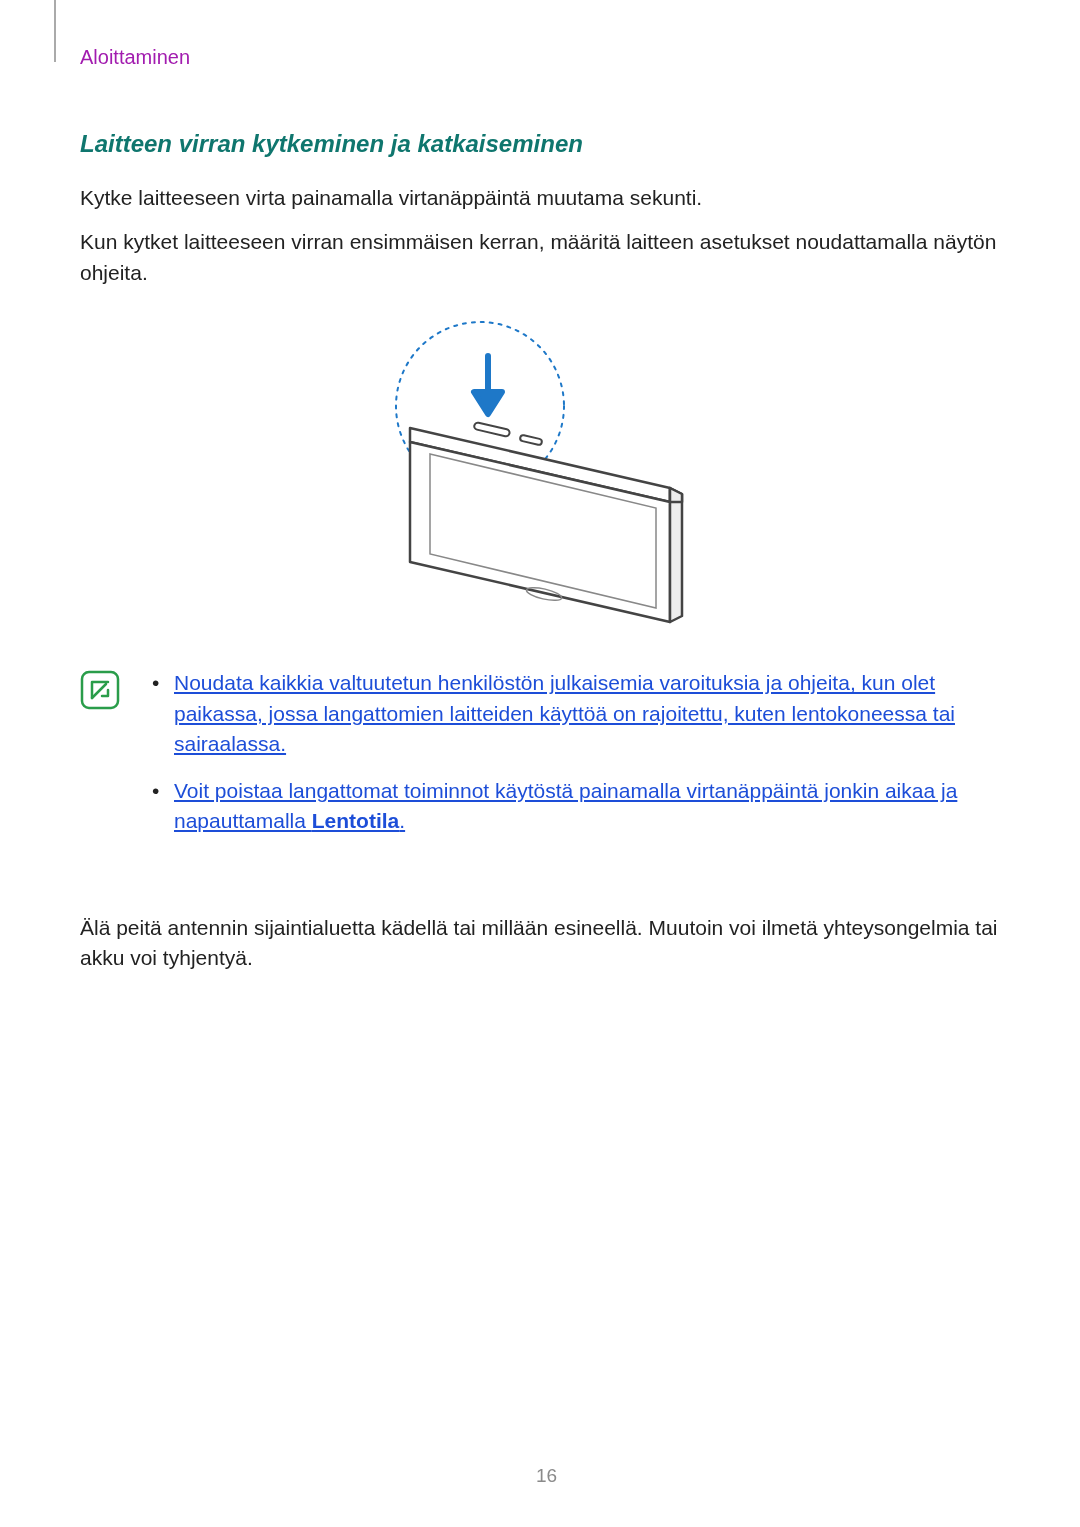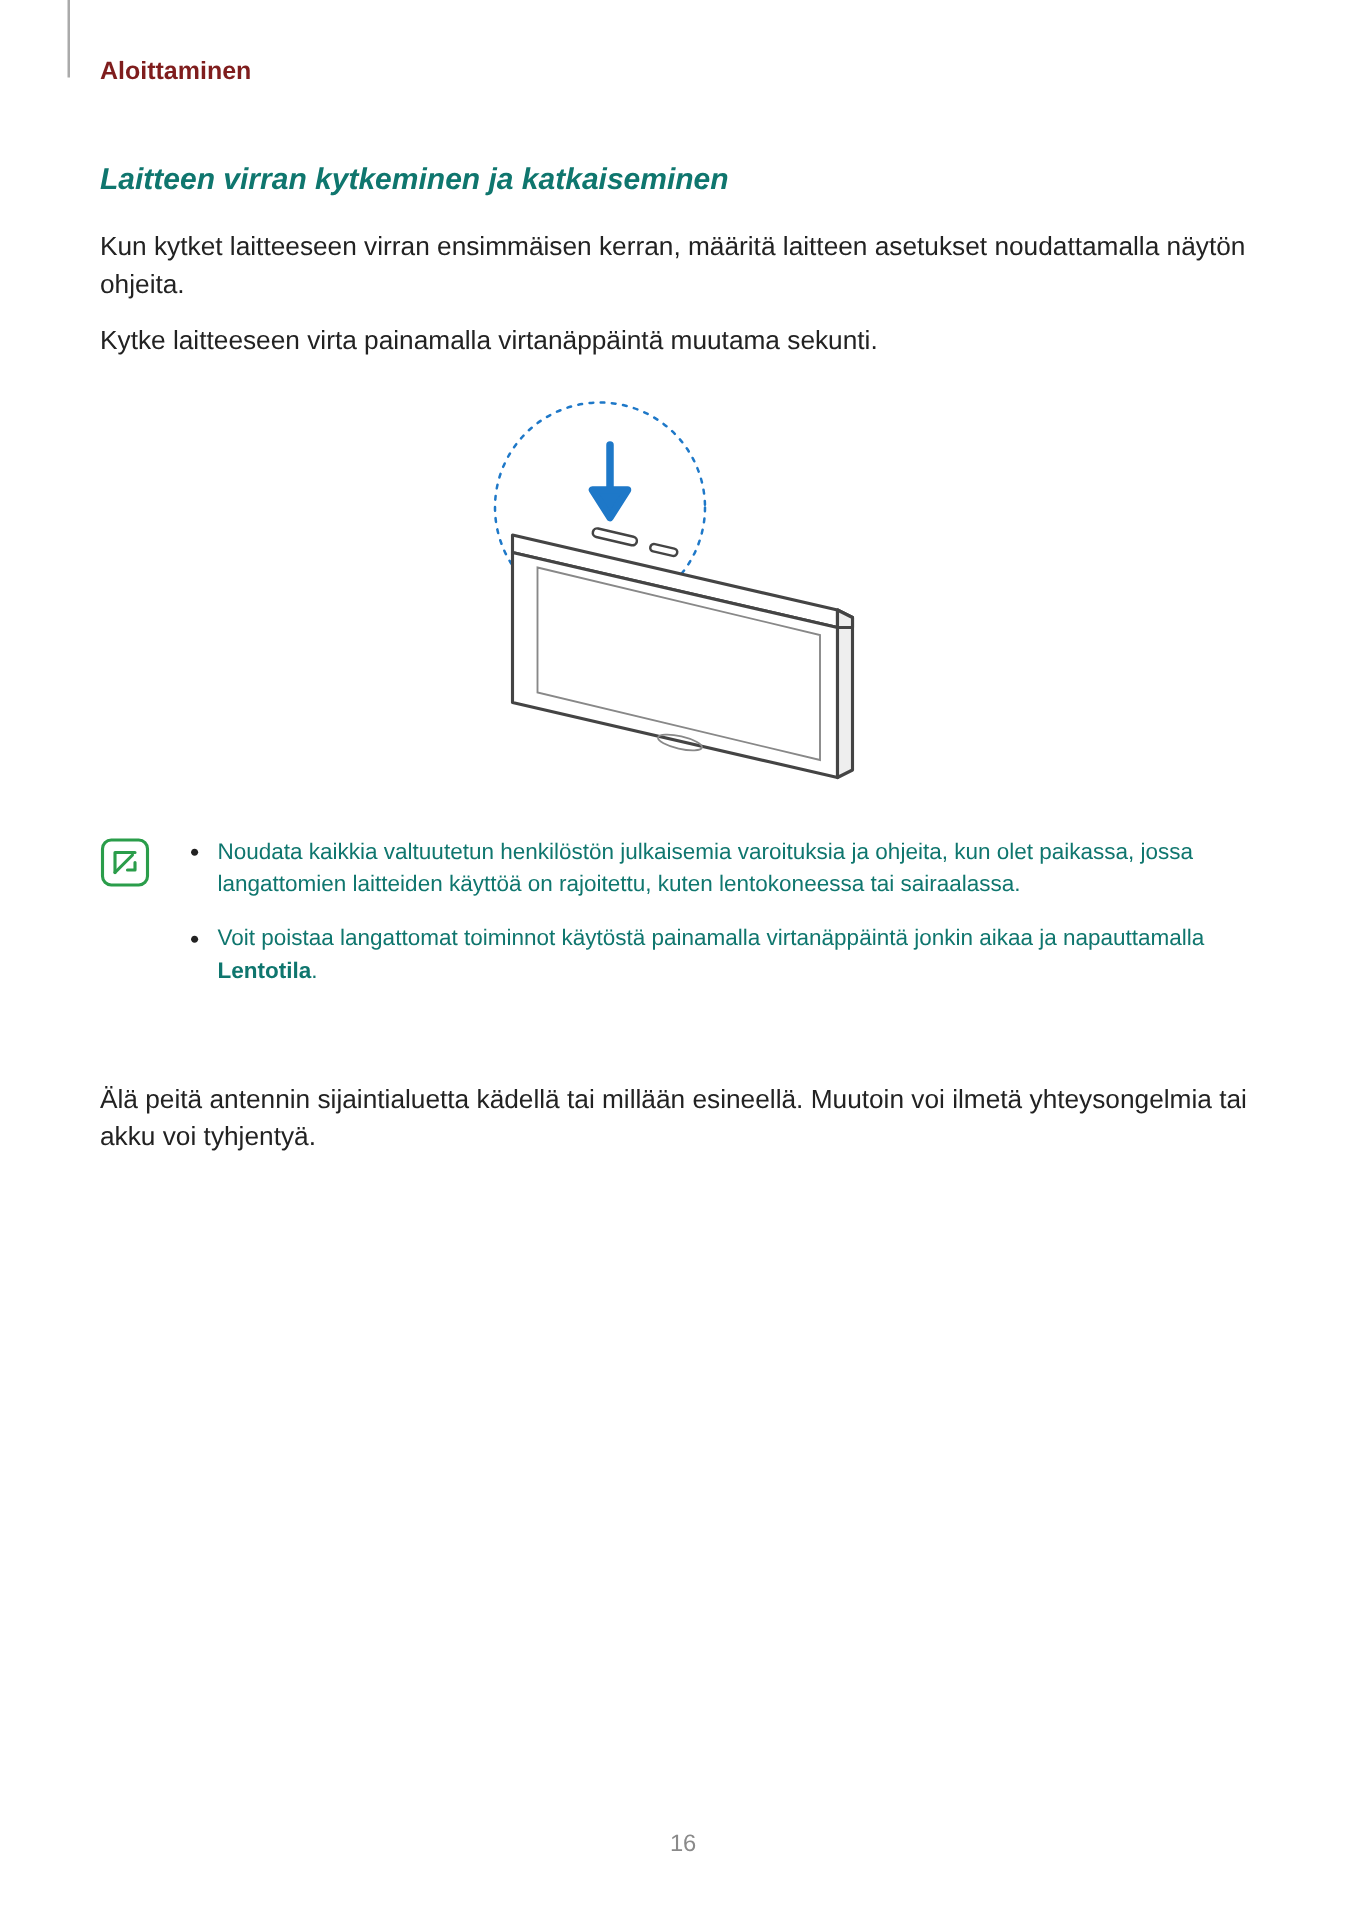--- a/index.html
+++ b/index.html
@@ -13,25 +13,25 @@
   .top-rule {
     position: absolute;
     left: 54px;
     top: 0;
     width: 2px;
     height: 62px;
     background: #aaa;
   }
   .chapter {
     font-size: 20px;
-    color: #7f1d1d;
+    color: #a21caf;
     margin-top: 6px;
     margin-bottom: 60px;
     margin-left: 0px;
-    font-weight: 700;
+    font-weight: 400;
   }
   h1 {
     color: #0f766e;
     font-size: 24px;
     font-weight: 700;
     margin-bottom: 24px;
     line-height: 1.25;
     font-style: italic;
   }
   p.body {
@@ -57,24 +57,25 @@
     margin-right: 28px;
     margin-top: 2px;
   }
   .note-list {
     flex: 1;
     list-style: none;
   }
   .note-list li {
     position: relative;
     padding-left: 26px;
-    font-size: 18px;
+    font-size: 21px;
     line-height: 1.45;
     margin-bottom: 16px;
-    color: #0f766e;
+    color: #1d4ed8;
+    text-decoration: underline;
   }
   .note-list li::before {
     content: "•";
     position: absolute;
     left: 4px;
     top: 0;
     font-size: 21px;
     color: #222;
   }
   .bold { font-weight: 700; }
@@ -94,22 +95,22 @@
 <body>
 
 <div class="page">
 
   <div class="top-rule"></div>
 
   <div class="chapter">Aloittaminen</div>
 
   <h1>Laitteen virran kytkeminen ja katkaiseminen</h1>
 
+  <p class="body">Kytke laitteeseen virta painamalla virtanäppäintä muutama sekunti.</p>
   <p class="body">Kun kytket laitteeseen virran ensimmäisen kerran, määritä laitteen asetukset noudattamalla näytön ohjeita.</p>
-  <p class="body">Kytke laitteeseen virta painamalla virtanäppäintä muutama sekunti.</p>
 
   <div class="illustration">
     <svg width="340" height="320" viewBox="0 0 340 320">
 
       <circle cx="110" cy="88" r="84" fill="none" stroke="#1e78c8" stroke-width="2" stroke-dasharray="3 6" stroke-linecap="round"></circle>
 
       <g stroke="#1e78c8" stroke-width="6" fill="#1e78c8" stroke-linecap="round" stroke-linejoin="round">
         <line x1="118" y1="38" x2="118" y2="80"></line>
         <polygon points="118,96 104,74 132,74"></polygon>
       </g>

